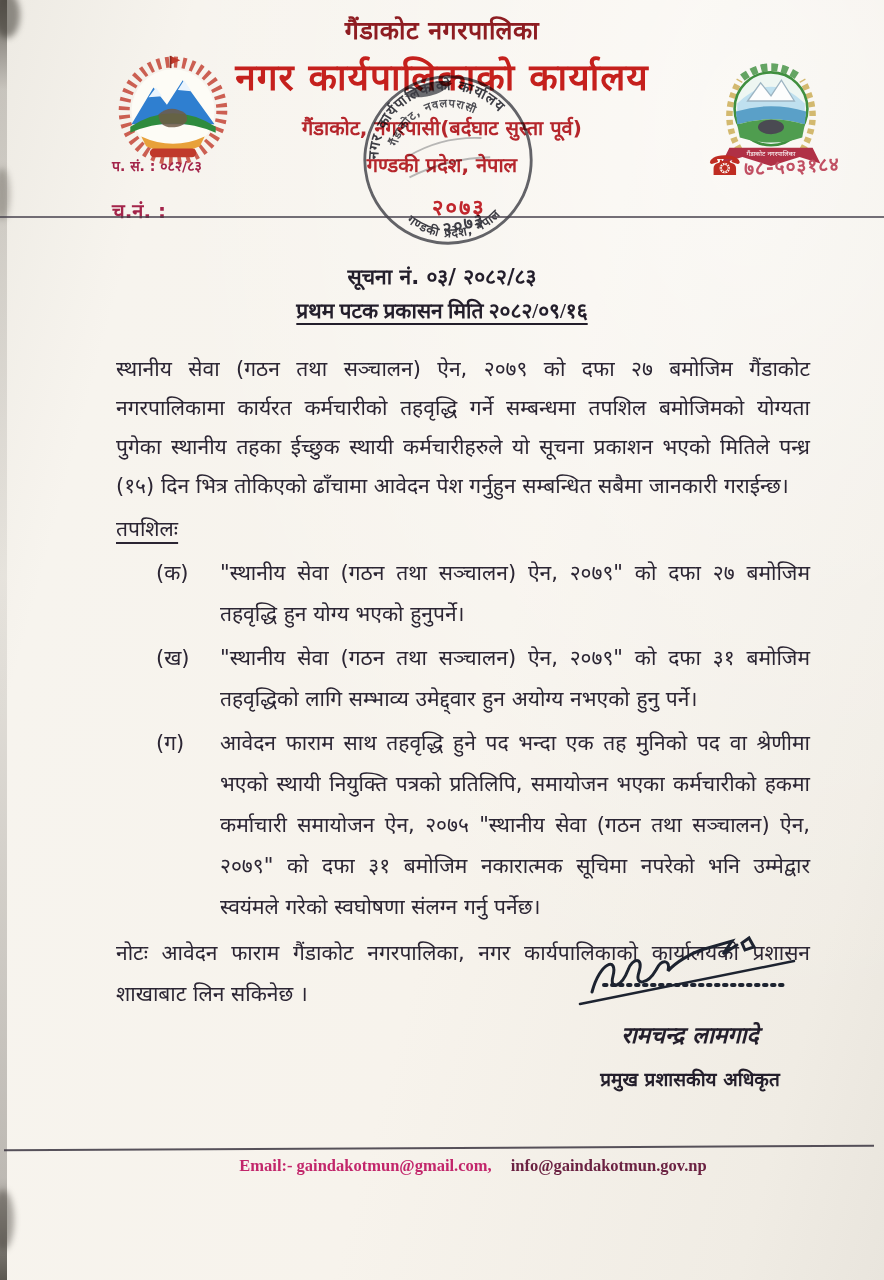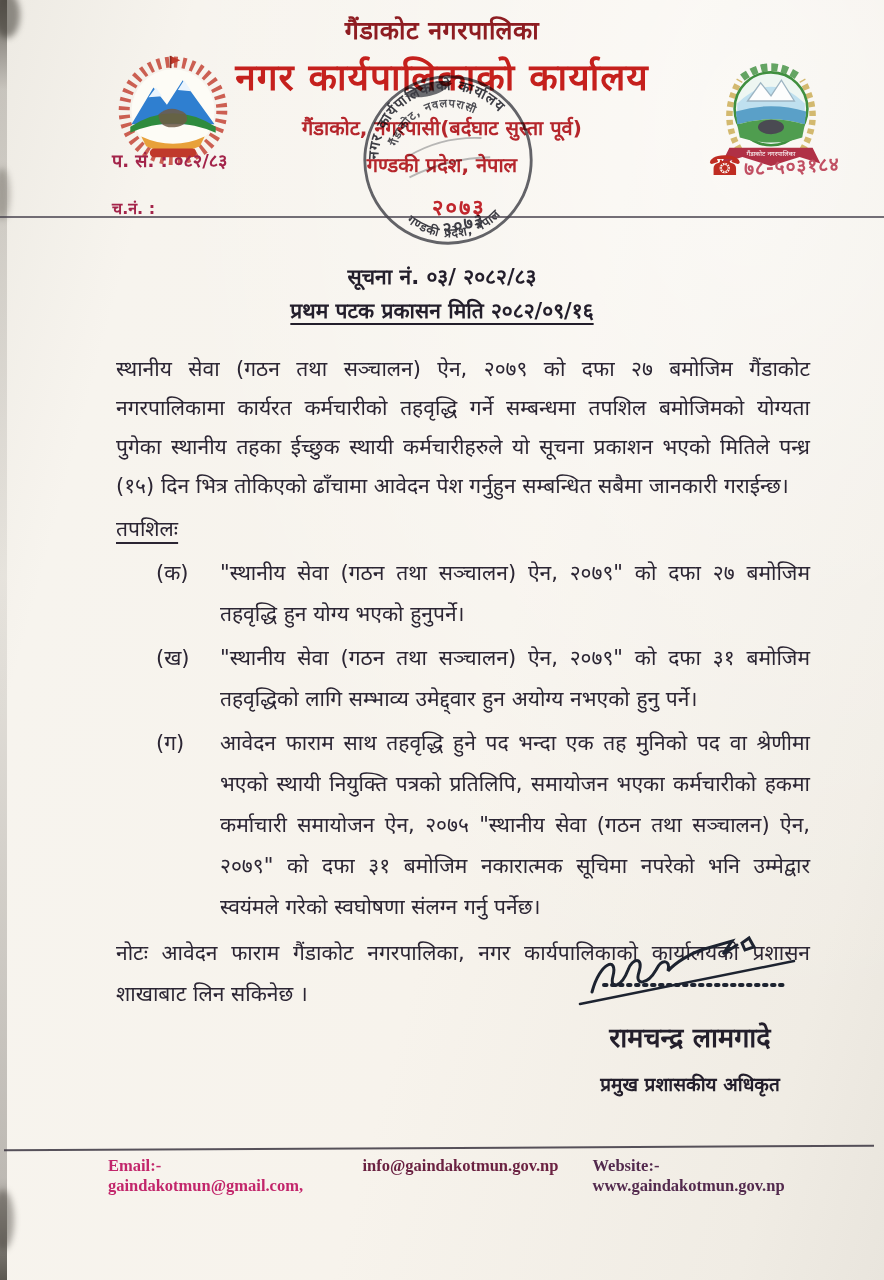--- a/index.html
+++ b/index.html
@@ -31,47 +31,47 @@
   .year-red { left:432px; top:191px; font-size:22px; font-weight:bold; color:#c0262c; letter-spacing:2px; }
 
   .logo { pointer-events:none; }
   .logo-left  { left:112px; top:48px; width:122px; height:128px; }
   .logo-right { left:706px; top:46px; width:130px; height:136px; }
 
   .stamp { left:344px; top:56px; width:208px; height:208px; transform:rotate(-14deg);
            mix-blend-mode:multiply; opacity:.88; }
   .stamp text { fill:#23242e; font-weight:bold; }
 
-  .ref-no { left:112px; top:148px; font-size:18px; font-weight:bold; color:#a3244a; }
-  .cha-no { left:112px; top:197px; font-size:16px; font-weight:bold; color:#a3244a; }
+  .ref-no { left:112px; top:156px; font-size:14px; font-weight:bold; color:#a3244a; }
+  .cha-no { left:112px; top:197px; font-size:20px; font-weight:bold; color:#a3244a; }
 
   .phone-wrap { left:708px; top:152px; display:flex; align-items:center; gap:2px; }
   .phone-icon { font-size:27px; color:#bf2c22; line-height:1; }
   .phone-num  { font-size:19px; font-weight:bold; color:#c14f63; transform:rotate(-3deg); letter-spacing:1px; }
 
   .rule { left:0; right:0; top:216px; border-top:2.5px solid rgba(70,64,76,.75); }
 
   .title1 { top:227px; font-size:21px; font-weight:bold; color:#231e2b; }
   .title2 { top:262px; font-size:21px; font-weight:bold; color:#231e2b; }
   .title3 { top:296px; font-size:21px; font-weight:bold; color:#231e2b;
-            text-decoration:underline; text-underline-offset:5px; text-decoration-thickness:1.5px; }
+            text-decoration:underline; text-underline-offset:5px; text-decoration-thickness:1.5px;font-family:Liberation Serif, serif; }
 
   .doc-body { left:100px; top:350px; width:694px; font-size:21px; color:#2b2533;margin-left:16px; }
   .para { line-height:39px; text-align:justify; }
   .details-label { line-height:42px; margin-top:2px; display:inline-block;
                    text-decoration:underline; text-underline-offset:6px; text-decoration-thickness:1.5px; }
   .list { margin-top:2px; }
   .list-item { display:flex; line-height:41px; margin-top:3px; }
   .marker { flex:none; width:104px; padding-left:40px; }
   .item-text { flex:1; text-align:justify; }
   .note { line-height:41px; margin-top:5px; text-align:justify; }
 
   .sig-block { left:566px; top:934px; width:248px; text-align:center; color:#231e2b; }
   .sig-art { width:240px; height:80px; }
-  .sig-name { font-size:27px; font-weight:bold; margin-top:0px; }
+  .sig-name { font-size:23px; font-weight:bold; margin-top:0px;font-style:italic; }
   .sig-post { font-size:19px; font-weight:bold; margin-top:16px; }
 
   .footer-rule { left:4px; right:10px; top:1147px; border-top:2px solid rgba(58,52,64,.85); transform:rotate(-.3deg); }
   .footer-row { left:108px; top:1156px; width:730px; display:flex; align-items:baseline;
                 font-family:"Liberation Serif","DejaVu Serif",serif; font-weight:bold; font-size:16.5px;justify-content:center; }
   .f-email1 { color:#c2266b; }
   .f-email2 { color:#6b2242; margin-left:19px; }
   .f-web    { color:#532a4e; margin-left:34px; }
 </style>
 </head>
@@ -181,16 +181,15 @@
       </g>
     </svg>
     <div class="sig-name">रामचन्द्र लामगादे</div>
     <div class="sig-post">प्रमुख प्रशासकीय अधिकृत</div>
   </div>
 
   <div class="abs footer-rule"></div>
   <div class="abs footer-row">
     <span class="f-email1">Email:- gaindakotmun@gmail.com,</span>
     <span class="f-email2">info@gaindakotmun.gov.np</span>
-    <span class="f-web">Website:- www.gaindakotmun.gov.np</span>
   </div>
 
 </div>
 
 </body></html>

